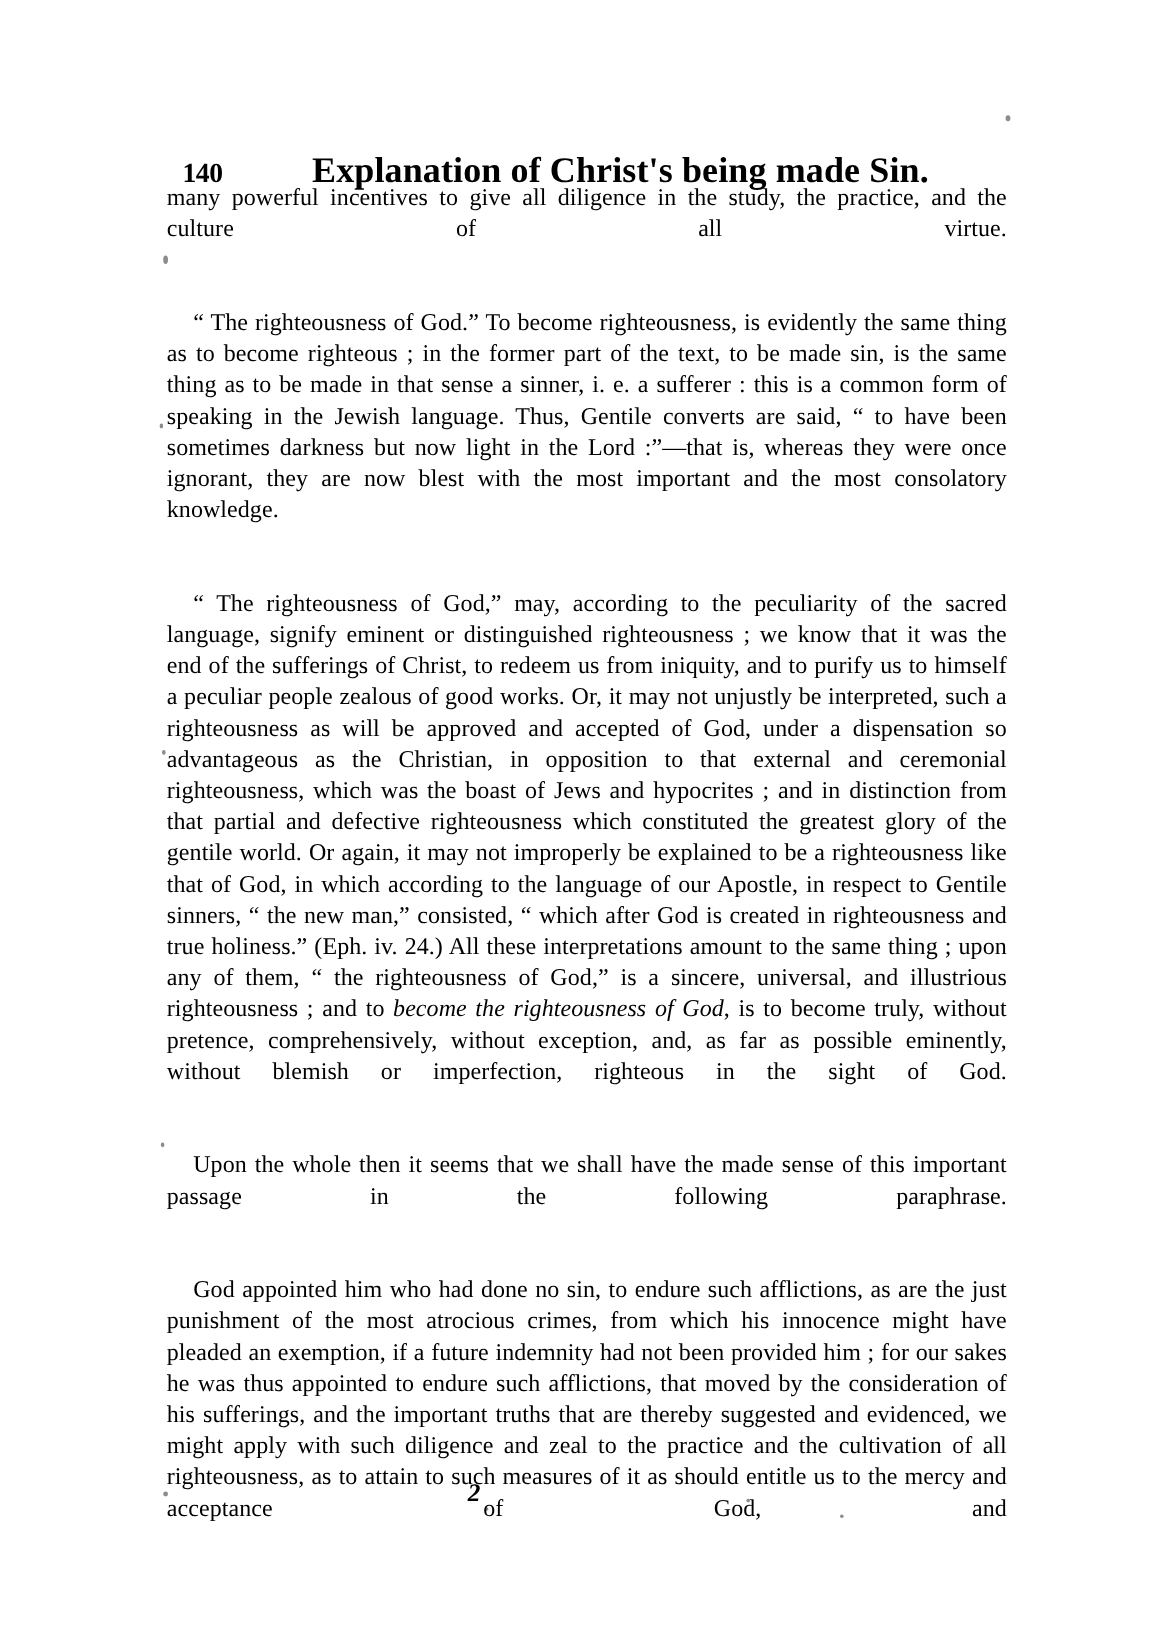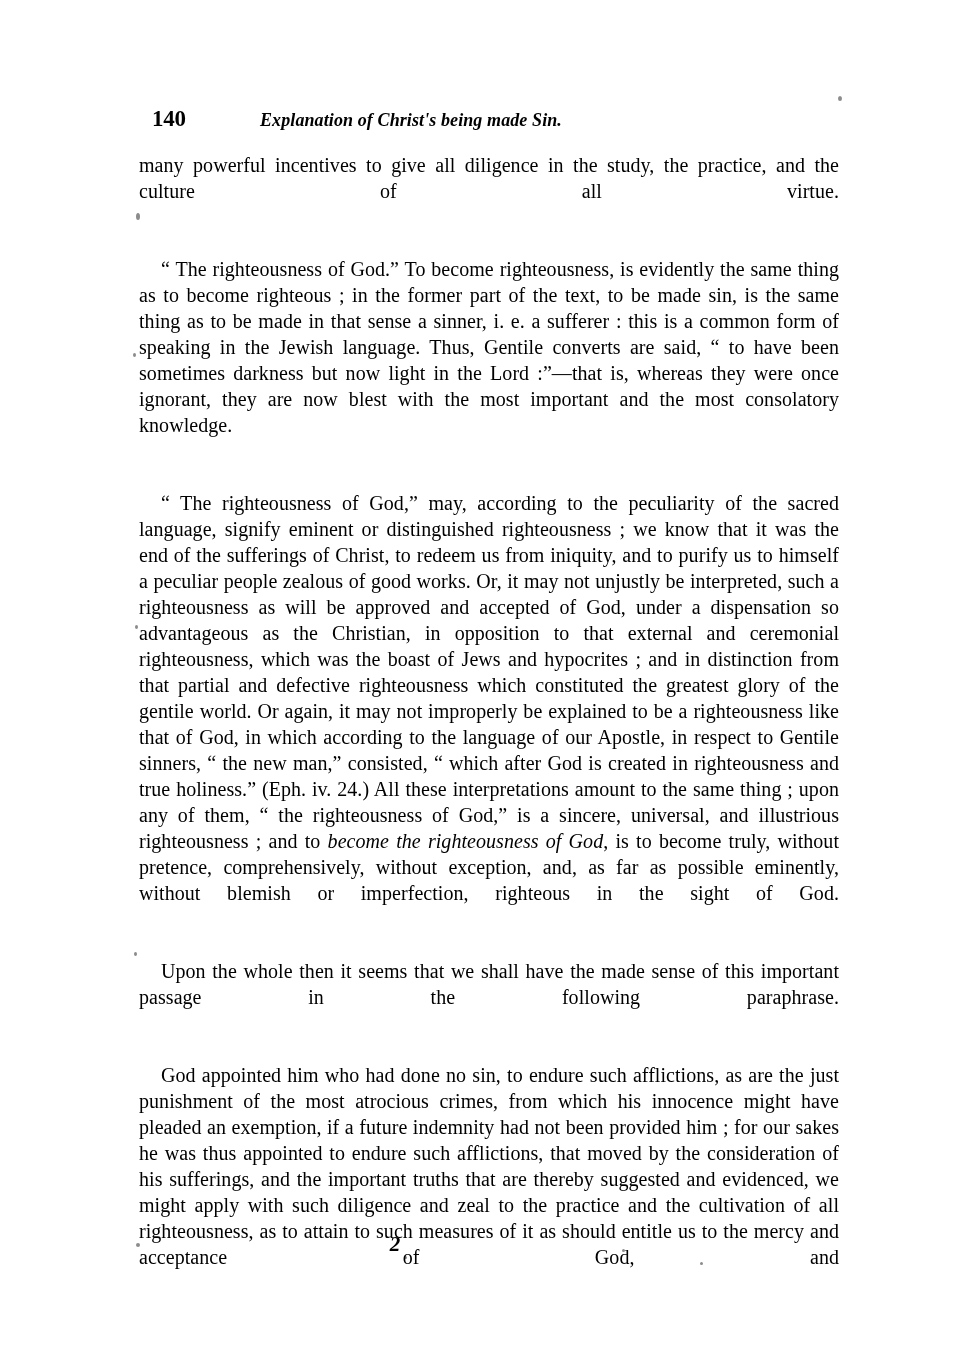--- a/index.html
+++ b/index.html
@@ -28,24 +28,24 @@
     display: flex;
     align-items: baseline;
   }
   .folio {
     font-size: 23px;
     font-weight: 700;
     letter-spacing: -0.3px;
     line-height: 1;
     width: 108px;
     flex: 0 0 108px;
+    margin-top: 26px;
   }
   .head-title {
-    font-size: 18px;
-    font-style: italic;
+    font-size: 30px;
     font-weight: 700;
     letter-spacing: 0.1px;
     line-height: 1;
     white-space: nowrap;
   }
   
   .textblock {
     position: absolute;
     left: 139px;
     top: 152px;

